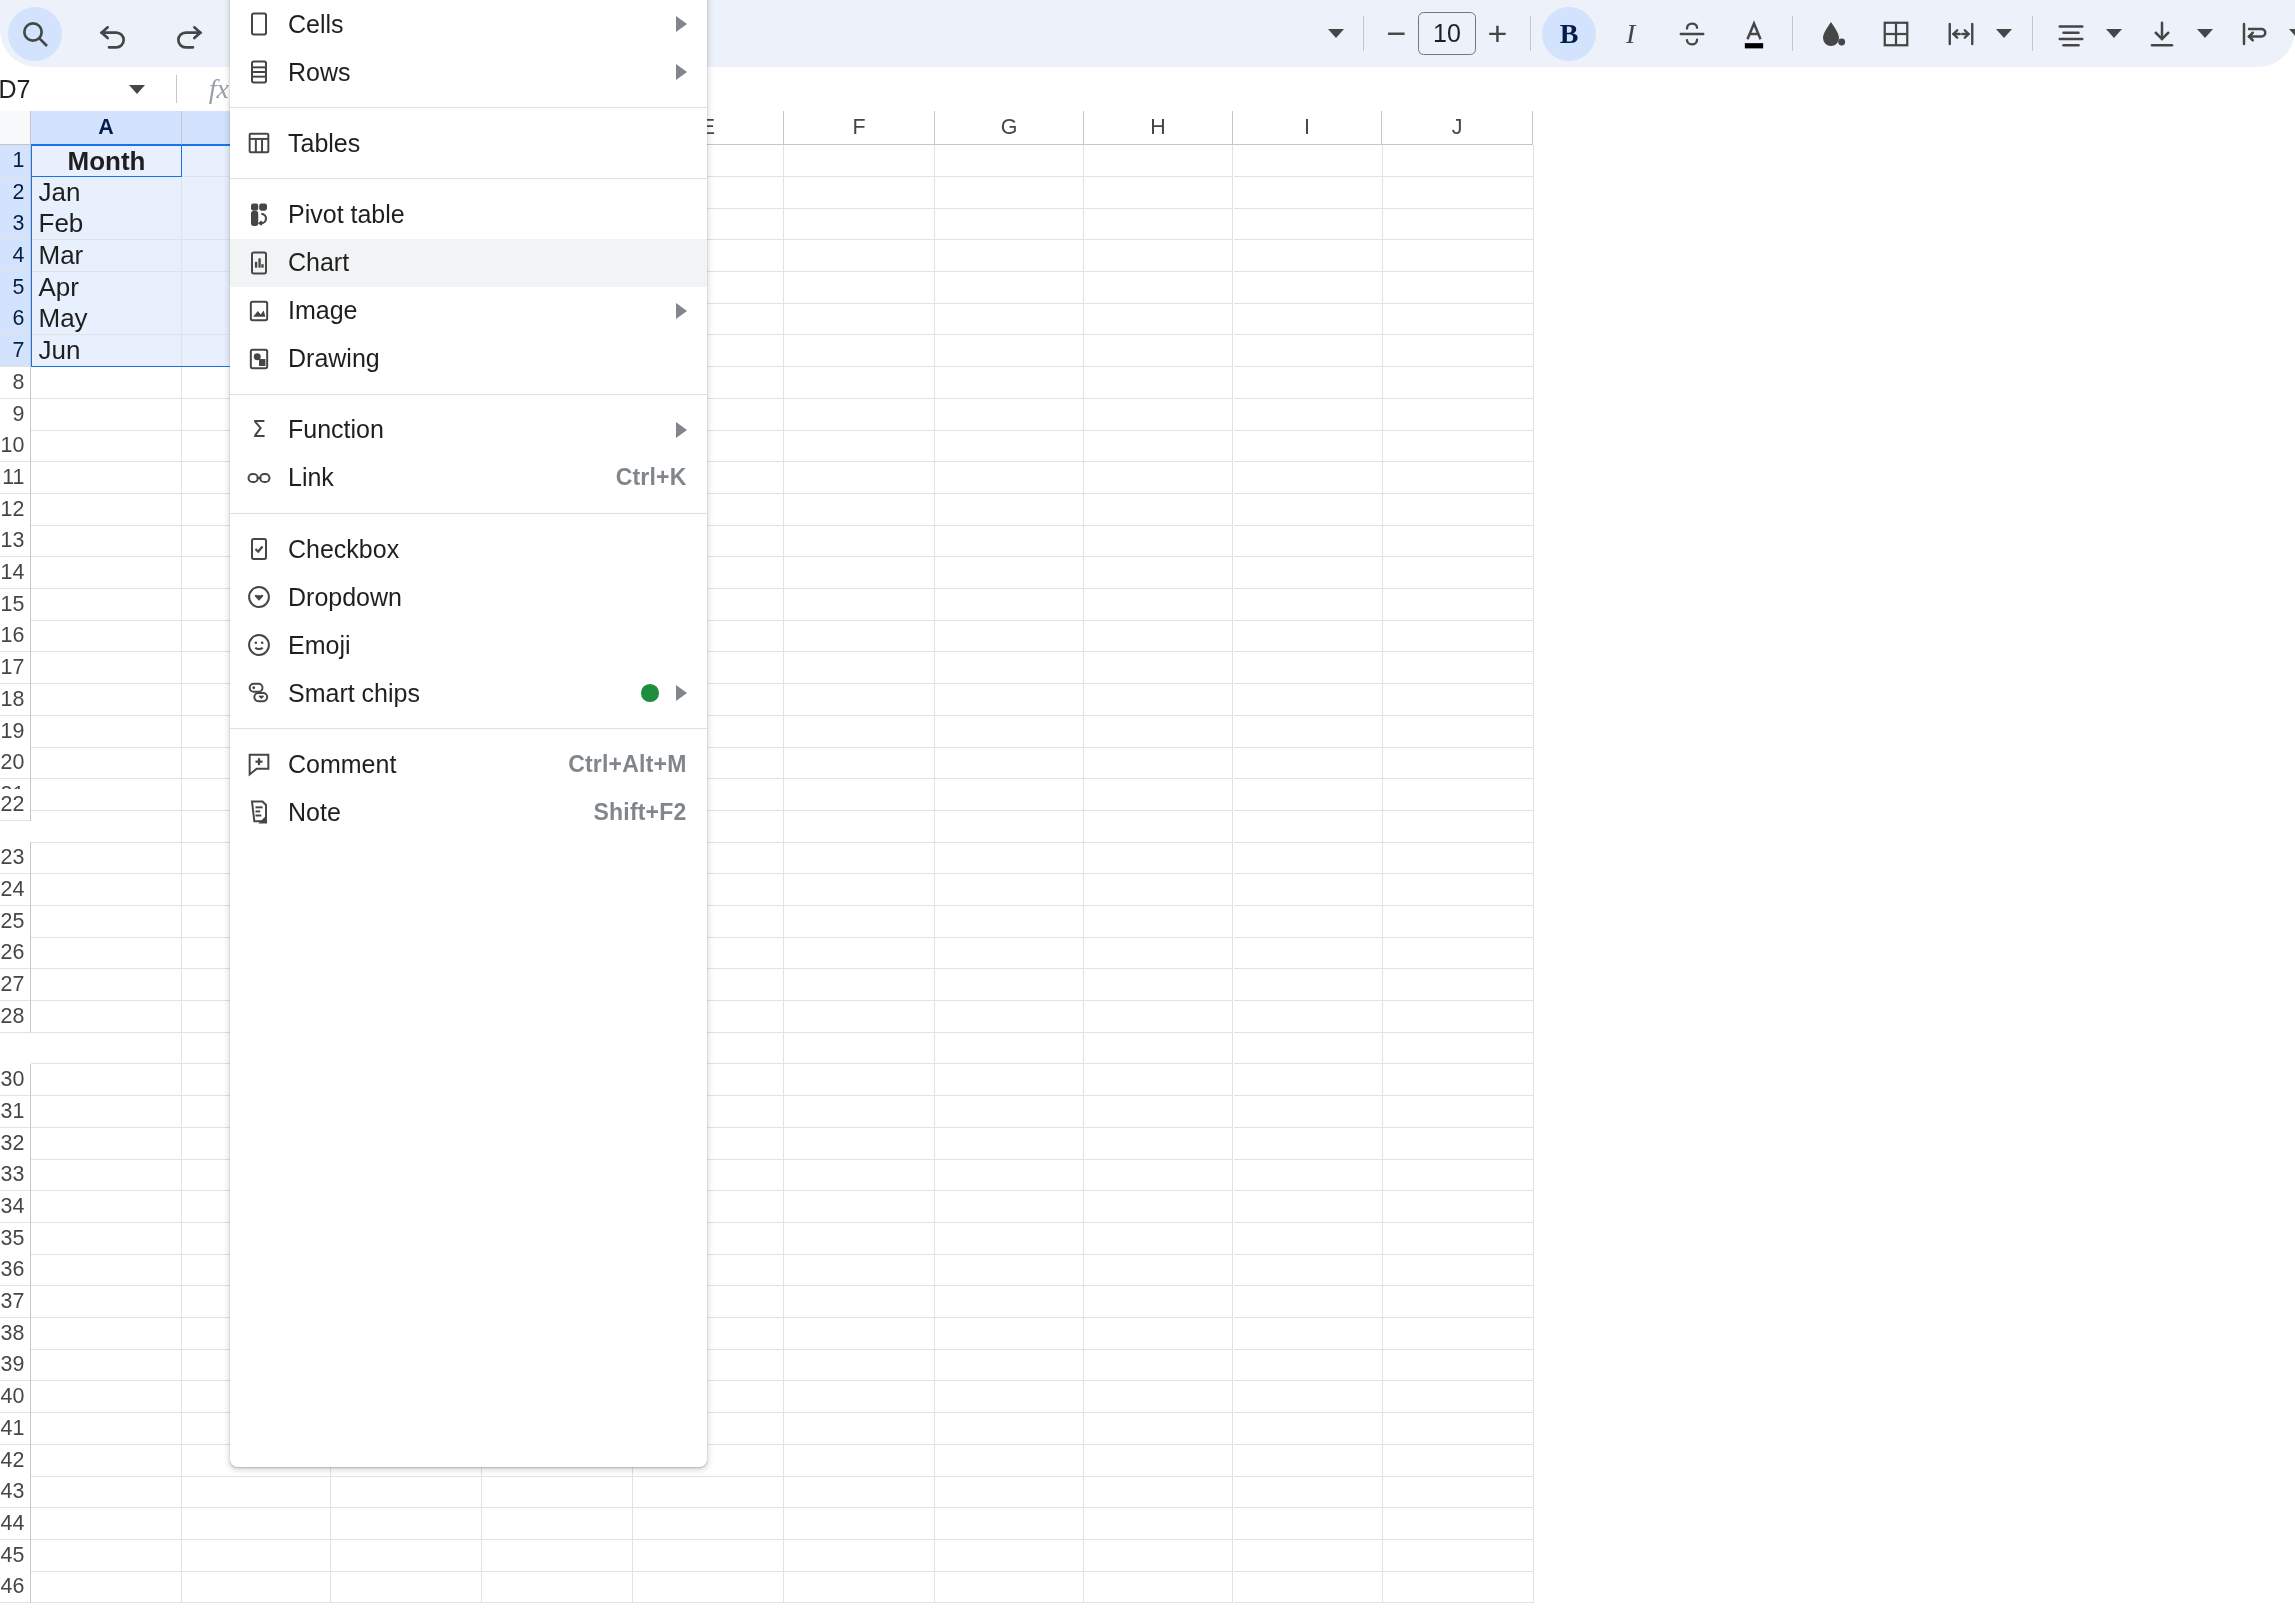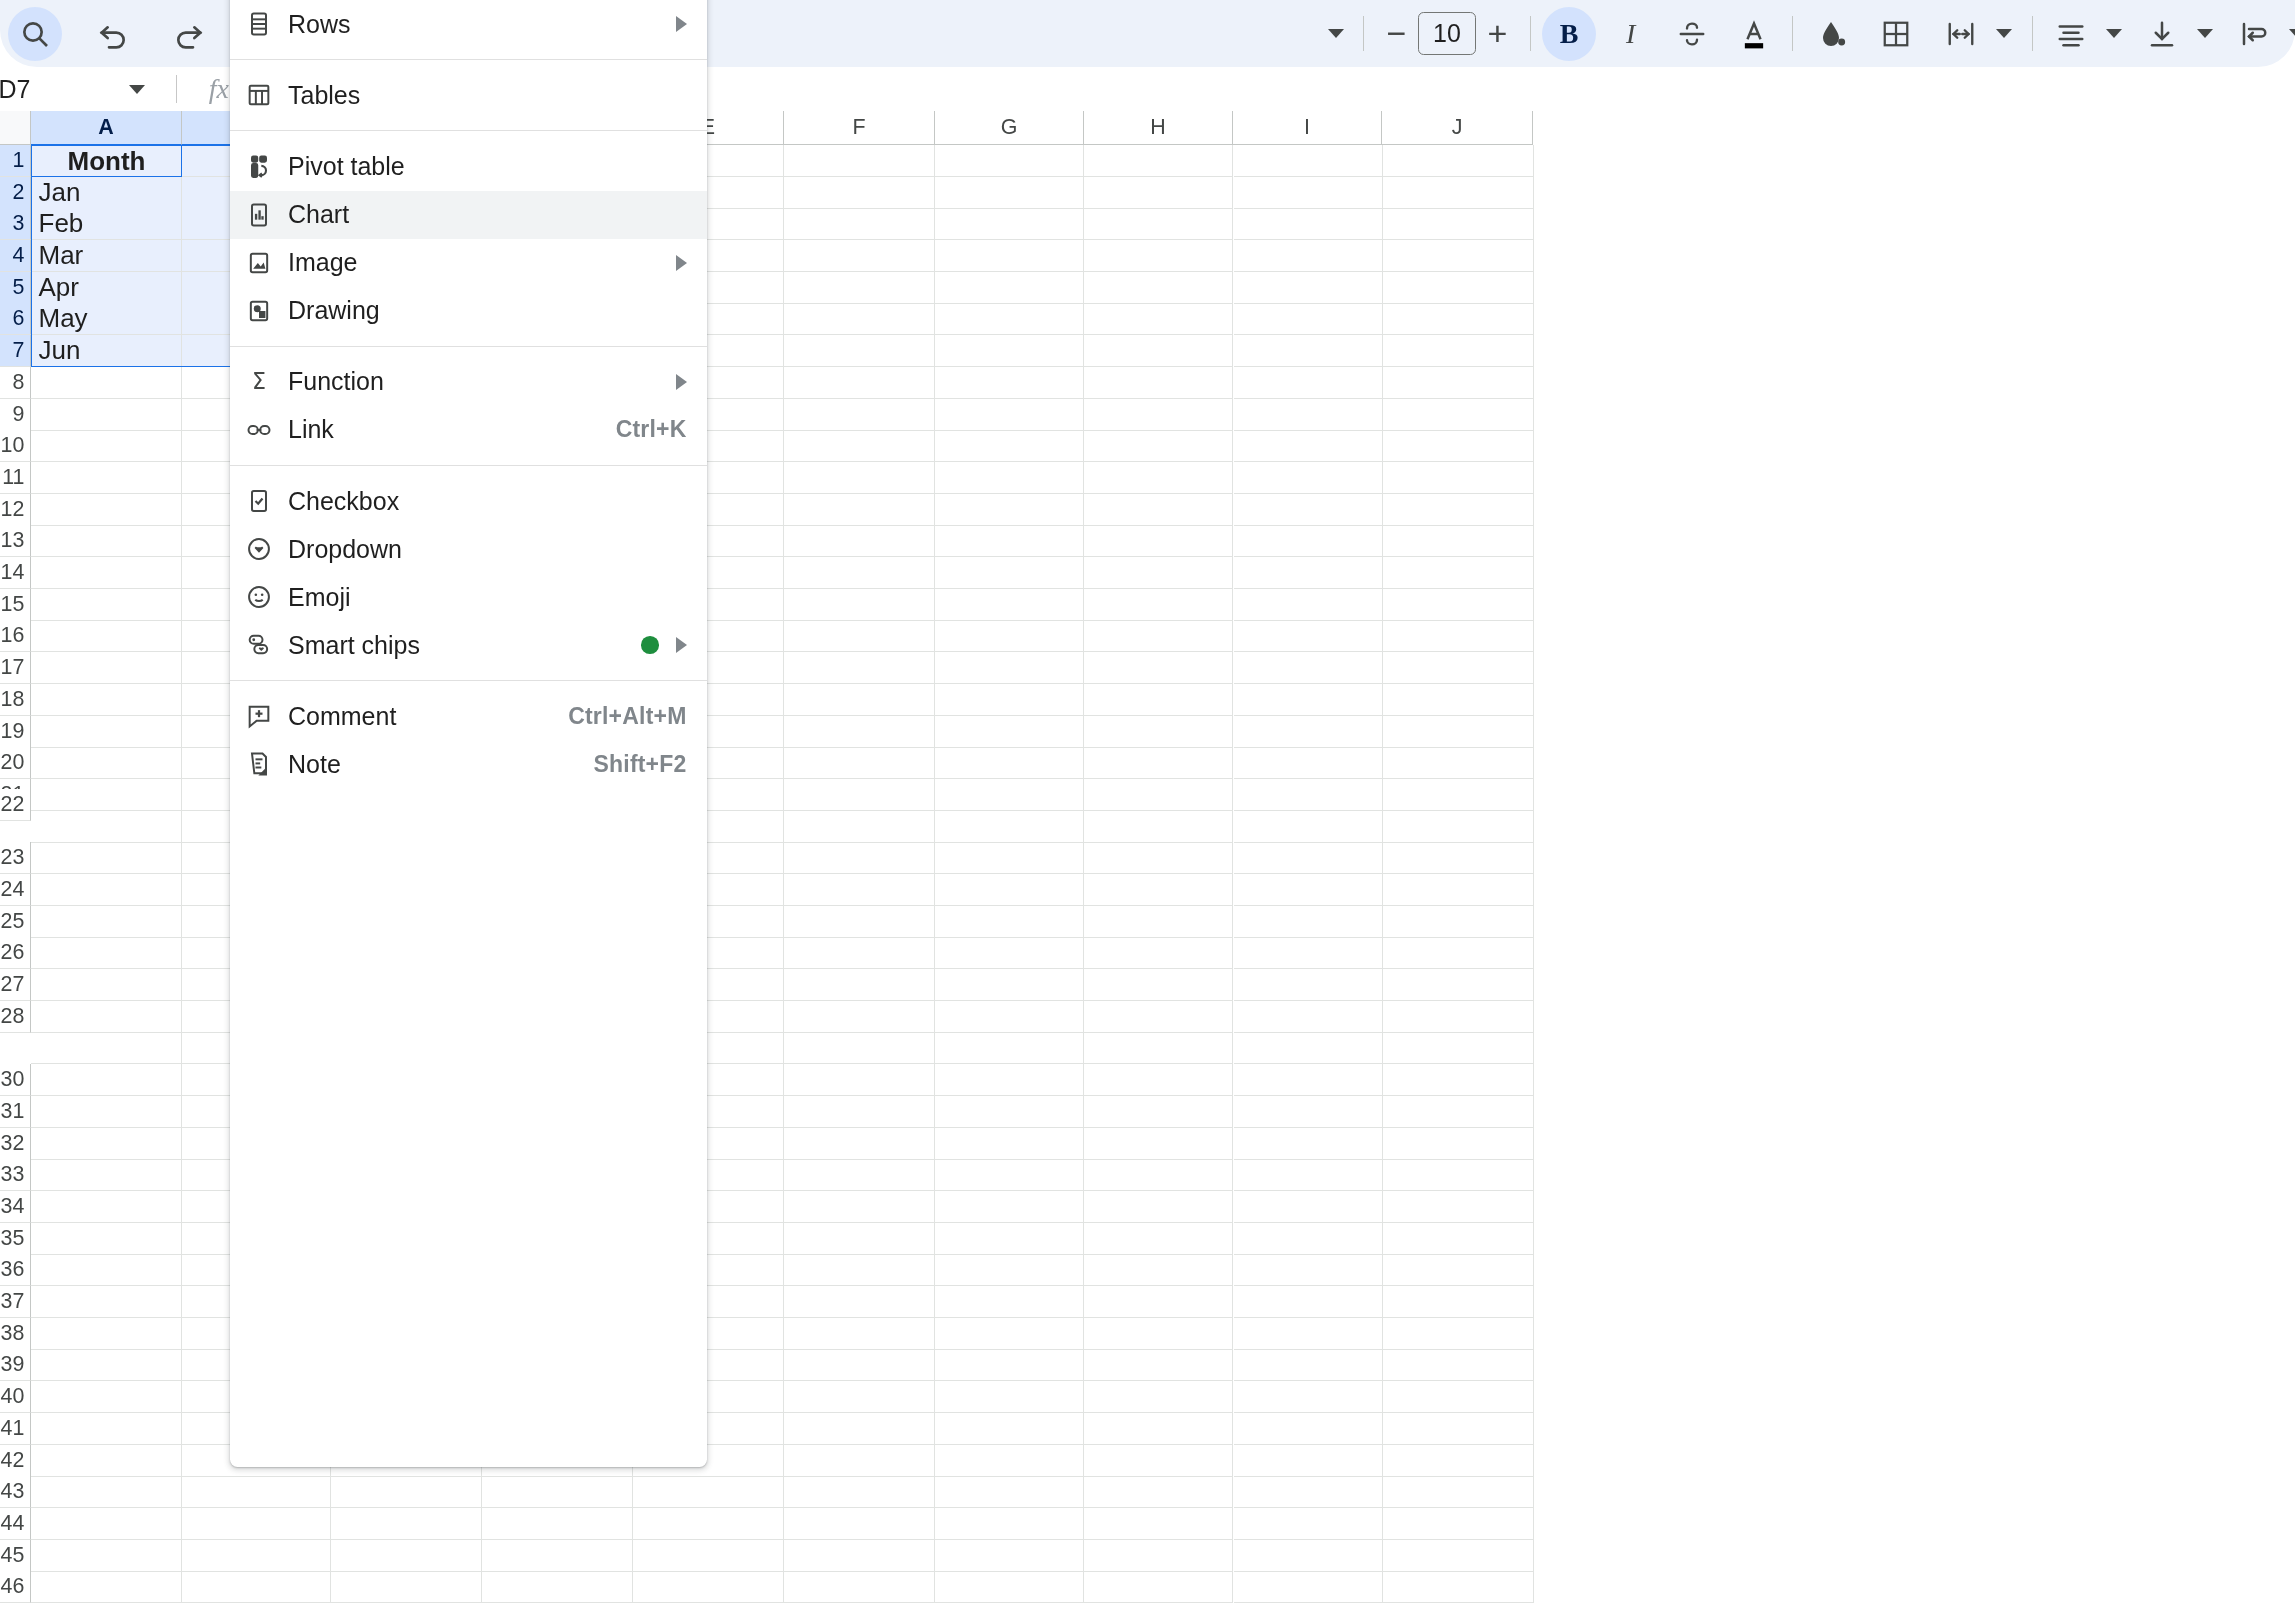--- a/index.html
+++ b/index.html
@@ -950,20 +950,29 @@
       <div class="gcell" style="left: 1352px; top: 1426px; width: 151px;"></div>
       <div id="sel-outline" style="left: 0px; top: 0px; width: 602px; height: 222px;"></div>
     </div>
 </div>
 
 <div id="menu">
     <div class="mi">
       <div class="mi-ico">
         <svg width="28" height="28" viewBox="0 0 24 24" fill="none" stroke="#444746" stroke-width="1.7">
           <rect x="6" y="3" width="12" height="18" rx="1.5"></rect>
+        </svg>
+      </div>
+      <div class="mi-lbl">Cells</div>
+      <div class="mi-arrow"></div>
+    </div>
+    <div class="mi">
+      <div class="mi-ico">
+        <svg width="28" height="28" viewBox="0 0 24 24" fill="none" stroke="#444746" stroke-width="1.7">
+          <rect x="6" y="3" width="12" height="18" rx="1.5"></rect>
           <line x1="6" y1="8" x2="18" y2="8"></line>
           <line x1="6" y1="12" x2="18" y2="12"></line>
           <line x1="6" y1="16" x2="18" y2="16"></line>
         </svg>
       </div>
       <div class="mi-lbl">Rows</div>
       <div class="mi-arrow"></div>
     </div>
     <div class="mi-sep"></div>
     <div class="mi">

